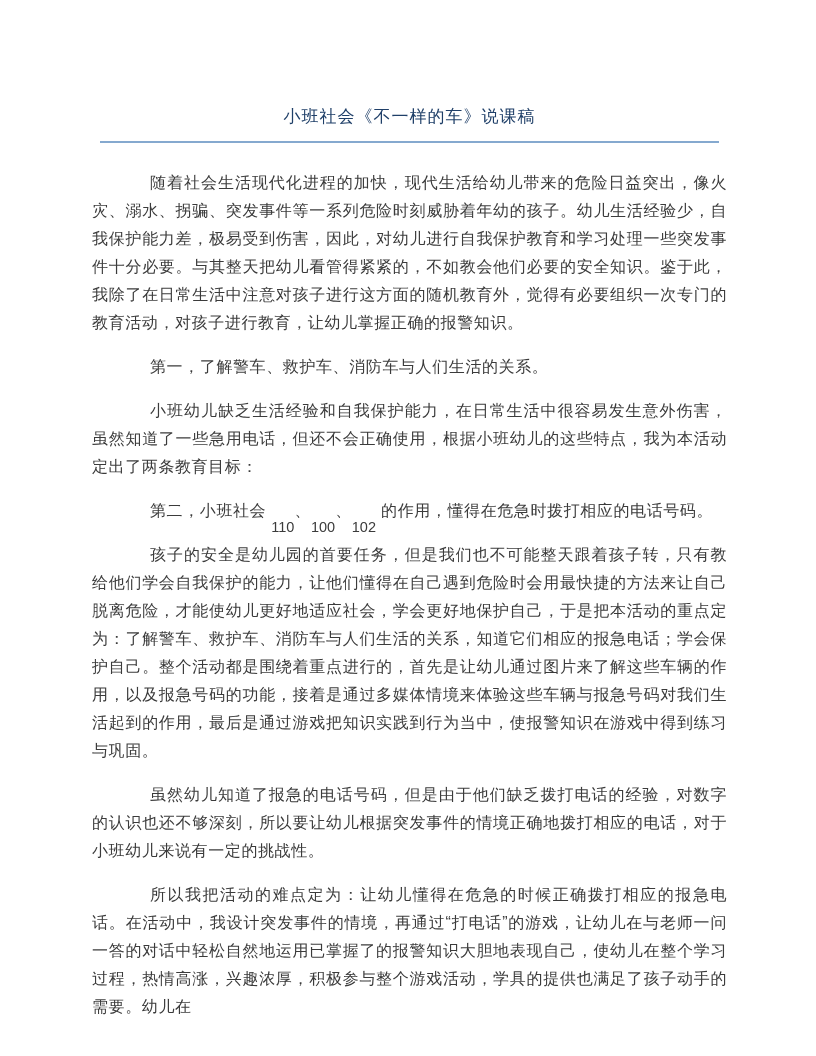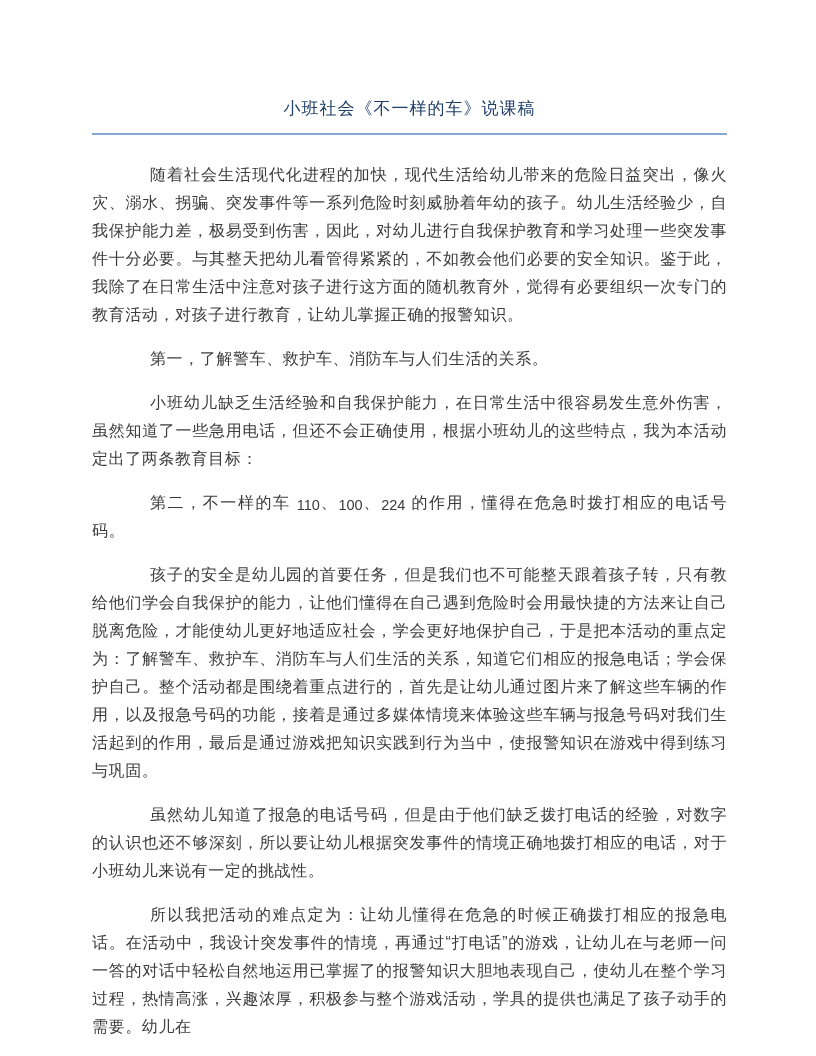--- a/index.html
+++ b/index.html
@@ -11,21 +11,21 @@
     position: relative;
     width: 816px;
     height: 1056px;
     background: var(--page-bg, #ffffff);
     box-sizing: border-box;
     padding: 97px 89px 0 92px;
     font-family: "Liberation Sans", "DejaVu Sans", sans-serif;
     overflow: hidden;
   }
   .doc-title {
-    margin: 0;
+    margin: 8px;
     padding: 0 0 13px 0;
     font-size: 17px;
     font-weight: 500;
     letter-spacing: 1px;
     text-align: center;
     color: var(--title-color, #1f3f68);
     border-bottom: 2px solid var(--rule-color, #85a9cf);
   }
   .doc-body {
     margin-top: 26px;
@@ -39,30 +39,30 @@
     text-align: justify;
     text-indent: 58px;
   }
   .seg {
     
   }
   .latin {
     font-size: 14.5px;
     letter-spacing: 0;
     position: relative;
-    top: 2px;
+    top: 16px;
   }
 </style>
 </head>
 <body>
 
 <div class="page">
   <h1 class="doc-title">小班社会《不一样的车》说课稿</h1>
   <div class="doc-body">
       <p class="para"><span class="seg">随着社会生活现代化进程的加快，现代生活给幼儿带来的危险日益突出，像火灾、溺水、拐骗、突发事件等一系列危险时刻威胁着年幼的孩子。幼儿生活经验少，自我保护能力差，极易受到伤害，因此，对幼儿进行自我保护教育和学习处理一些突发事件十分必要。与其整天把幼儿看管得紧紧的，不如教会他们必要的安全知识。鉴于此，我除了在日常生活中注意对孩子进行这方面的随机教育外，觉得有必要组织一次专门的教育活动，对孩子进行教育，让幼儿掌握正确的报警知识。</span></p>
       <p class="para"><span class="seg">第一，了解警车、救护车、消防车与人们生活的关系。</span></p>
       <p class="para"><span class="seg">小班幼儿缺乏生活经验和自我保护能力，在日常生活中很容易发生意外伤害，虽然知道了一些急用电话，但还不会正确使用，根据小班幼儿的这些特点，我为本活动定出了两条教育目标：</span></p>
-      <p class="para"><span class="seg">第二，不一样的车 </span><span class="seg latin">110</span><span class="seg">、</span><span class="seg latin">100</span><span class="seg">、</span><span class="seg latin">224</span><span class="seg"> 的作用，懂得在危急时拨打相应的电话号码。</span></p>
+      <p class="para"><span class="seg">第二，小班社会 </span><span class="seg latin">110</span><span class="seg">、</span><span class="seg latin">100</span><span class="seg">、</span><span class="seg latin">102</span><span class="seg"> 的作用，懂得在危急时拨打相应的电话号码。</span></p>
       <p class="para"><span class="seg">孩子的安全是幼儿园的首要任务，但是我们也不可能整天跟着孩子转，只有教给他们学会自我保护的能力，让他们懂得在自己遇到危险时会用最快捷的方法来让自己脱离危险，才能使幼儿更好地适应社会，学会更好地保护自己，于是把本活动的重点定为：了解警车、救护车、消防车与人们生活的关系，知道它们相应的报急电话；学会保护自己。整个活动都是围绕着重点进行的，首先是让幼儿通过图片来了解这些车辆的作用，以及报急号码的功能，接着是通过多媒体情境来体验这些车辆与报急号码对我们生活起到的作用，最后是通过游戏把知识实践到行为当中，使报警知识在游戏中得到练习与巩固。</span></p>
       <p class="para"><span class="seg">虽然幼儿知道了报急的电话号码，但是由于他们缺乏拨打电话的经验，对数字的认识也还不够深刻，所以要让幼儿根据突发事件的情境正确地拨打相应的电话，对于小班幼儿来说有一定的挑战性。</span></p>
       <p class="para"><span class="seg">所以我把活动的难点定为：让幼儿懂得在危急的时候正确拨打相应的报急电话。在活动中，我设计突发事件的情境，再通过“打电话”的游戏，让幼儿在与老师一问一答的对话中轻松自然地运用已掌握了的报警知识大胆地表现自己，使幼儿在整个学习过程，热情高涨，兴趣浓厚，积极参与整个游戏活动，学具的提供也满足了孩子动手的需要。幼儿在</span></p>
     </div>
 </div>
 
 </body></html>

